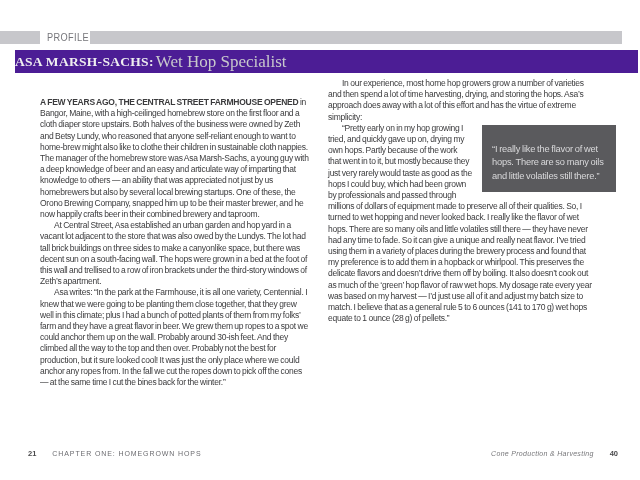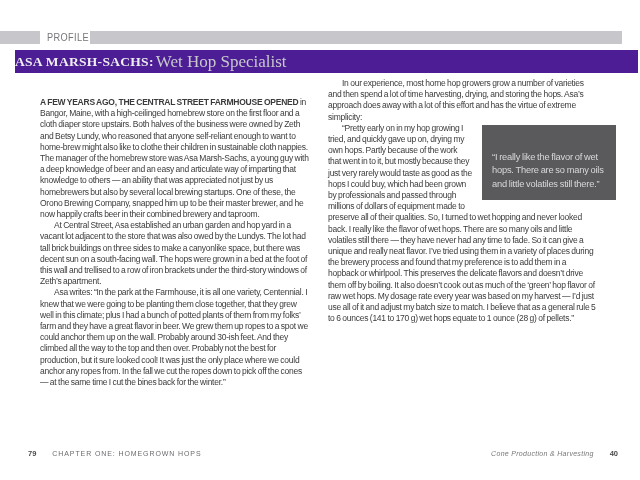--- a/index.html
+++ b/index.html
@@ -47,21 +47,21 @@
   .col p{margin:0;}
   .indent{text-indent:14px;}
   .lead-in{font-weight:bold;}
 
   
   .pullquote{
     float:right;
     width:116px;
     background:#5a5a5d;
     color:#d9d9db;
-    padding:26px 8px 9px 10px;
+    padding:18px 8px 9px 10px;
     margin:2px -18px 8px 10px;
     font-size:9.3px;line-height:13.5px;
     letter-spacing:-0.2px;
   }
 
   
   .footer{
     position:absolute;left:28px;right:22px;top:447px;height:12px;
     display:flex;justify-content:space-between;align-items:center;
   }
@@ -93,21 +93,21 @@
   </div>
 
   <div class="col col-right">
     <p class="indent">In our experience, most home hop growers grow a number of varieties and then spend a lot of time harvesting, drying, and storing the hops. Asa’s approach does away with a lot of this effort and has the virtue of extreme simplicity:</p>
     <div class="pullquote">“I really like the flavor of wet hops. There are so many oils and little volatiles still there.”</div>
     <p class="indent">“Pretty early on in my hop growing I tried, and quickly gave up on, drying my own hops. Partly because of the work that went in to it, but mostly because they just very rarely would taste as good as the hops I could buy, which had been grown by professionals and passed through millions of dollars of equipment made to preserve all of their qualities. So, I turned to wet hopping and never looked back. I really like the flavor of wet hops. There are so many oils and little volatiles still there — they have never had any time to fade. So it can give a unique and really neat flavor. I’ve tried using them in a variety of places during the brewery process and found that my preference is to add them in a hopback or whirlpool. This preserves the delicate flavors and doesn’t drive them off by boiling. It also doesn’t cook out as much of the ‘green’ hop flavor of raw wet hops. My dosage rate every year was based on my harvest — I’d just use all of it and adjust my batch size to match. I believe that as a general rule 5 to 6 ounces (141 to 170 g) wet hops equate to 1 ounce (28 g) of pellets.”</p>
   </div>
 
   <div class="footer">
     <div class="footer-group">
-      <span class="page-num">79</span>
+      <span class="page-num">21</span>
       <span class="chapter">CHAPTER ONE: HOMEGROWN HOPS</span>
     </div>
     <div class="footer-group">
       <span class="section">Cone Production &amp; Harvesting</span>
       <span class="page-num">40</span>
     </div>
   </div>
 
 </div>
 

